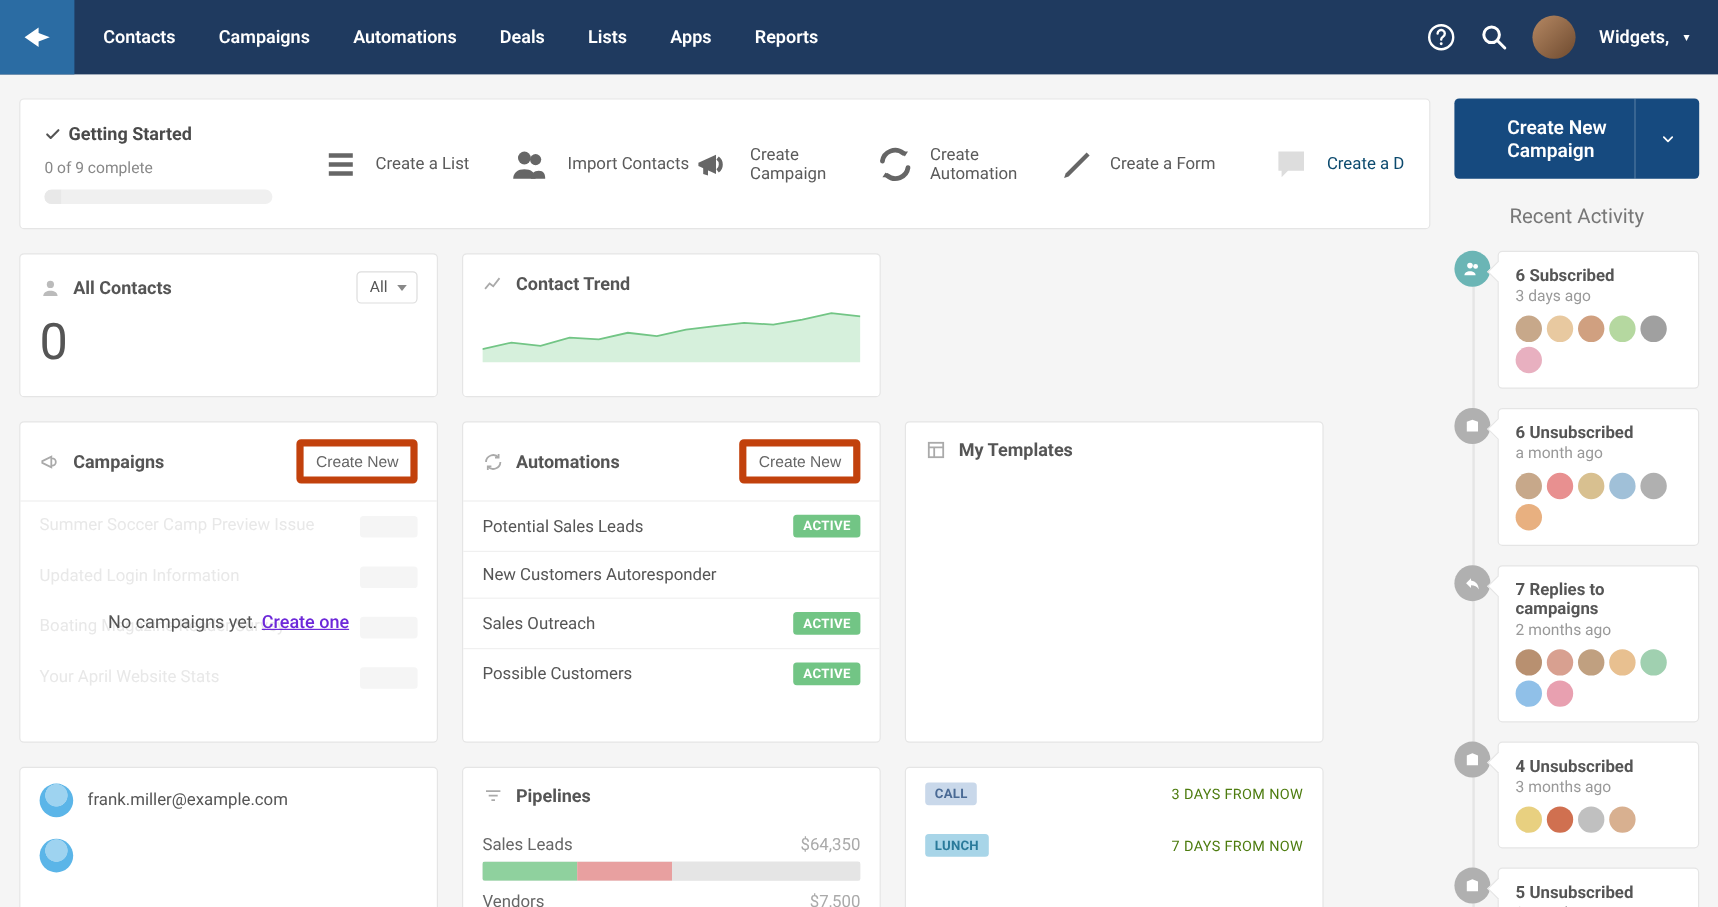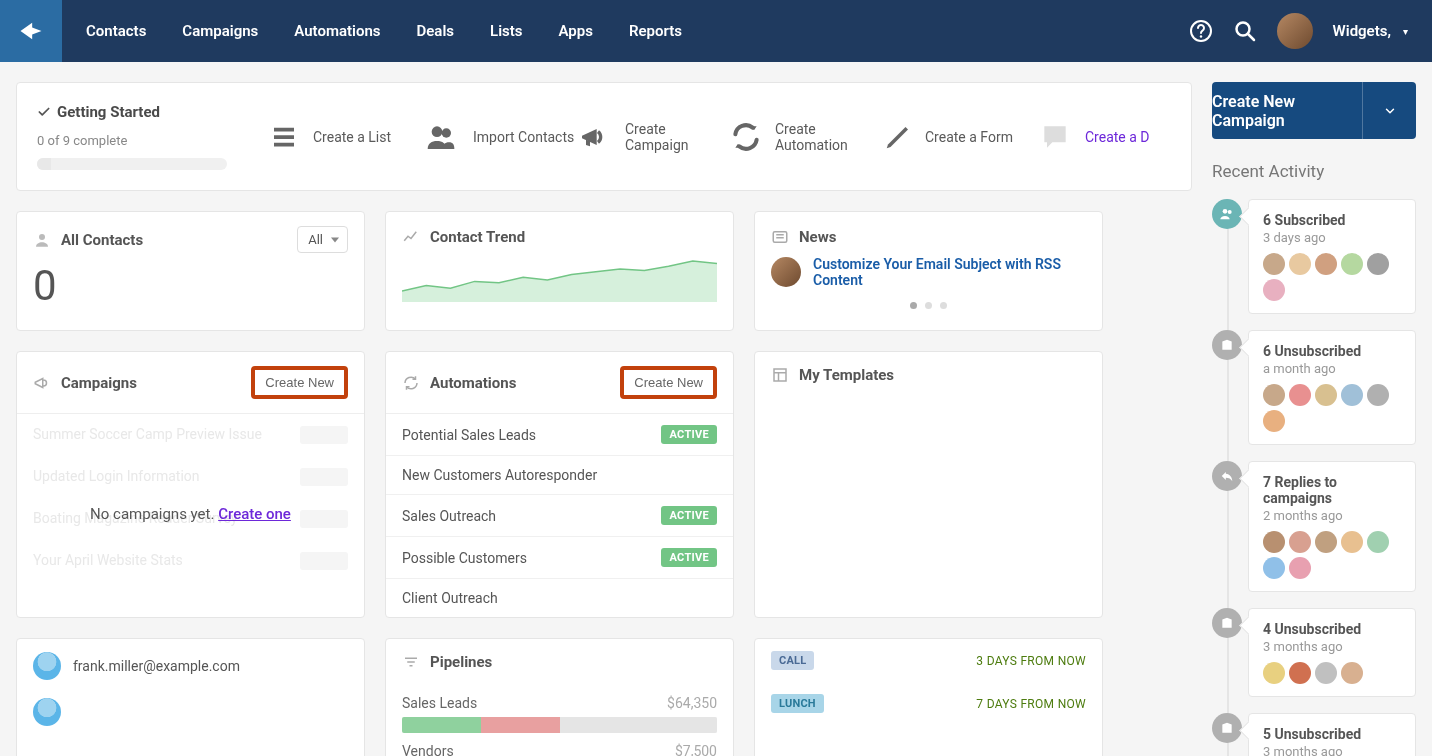--- a/index.html
+++ b/index.html
@@ -28,21 +28,21 @@
 
 
 .gs { display: flex; padding: 20px 0 20px 20px; align-items: center; position: relative; overflow: hidden; }
 .gs-left { width: 230px; flex-shrink: 0; }
 .gs-title { font-weight: 700; font-size: 15px; color: #4a4a4a; display: flex; align-items: center; gap: 6px; }
 .gs-sub { color: #888; font-size: 13px; margin-top: 12px; }
 .gs-bar { width: 190px; height: 12px; border-radius: 6px; background: #f0f0f0; margin-top: 10px; position: relative; overflow: hidden; }
 .gs-bar-fill { position: absolute; left: 0; top: 0; height: 100%; width: 14px; background: #e8e8e8; }
 .gs-items { display: flex; gap: 0; flex: 1; }
 .gs-item { flex: 0 0 154px; display: flex; flex-direction: row; align-items: center; gap: 12px; color: #5a5a5a; font-size: 14px; cursor: pointer; }
-.gs-item:last-child { color: #6d28d9; }
+.gs-item:last-child { color: #0c4a6e; justify-content: center; }
 .gs-icon { height: 34px; display: flex; align-items: center; justify-content: center; color: #666; }
 .gs-item:last-child .gs-icon { color: #ddd; }
 
 
 .ac-head { display: flex; justify-content: space-between; align-items: center; padding: 14px 16px 0; }
 .card-title { font-size: 15px; font-weight: 700; color: #555; display: flex; align-items: center; gap: 10px; }
 .card-title .ico { color: #aaa; width: 18px; height: 18px; }
 .select-small { border: 1px solid #ddd; border-radius: 4px; padding: 5px 24px 5px 10px; font-size: 13px; color: #555; position: relative; cursor: pointer; background: #fff; }
 .select-small::after { content: ""; position: absolute; right: 8px; top: 50%; width: 0; height: 0; border-left: 4px solid transparent; border-right: 4px solid transparent; border-top: 5px solid #888; transform: translateY(-50%); }
 .big-num { font-size: 42px; font-weight: 400; color: #555; padding: 8px 16px 20px; }
@@ -55,21 +55,21 @@
 .news-body { padding: 16px; }
 .news-row { display: flex; align-items: center; gap: 12px; margin-top: 10px; }
 .news-av { width: 30px; height: 30px; border-radius: 50%; background: linear-gradient(135deg,#b58863,#6e4a2f); flex-shrink: 0; }
 .news-link { color: #1a5da8; font-weight: 600; font-size: 14px; cursor: pointer; }
 .dots { display: flex; gap: 8px; justify-content: center; margin-top: 14px; }
 .dot { width: 7px; height: 7px; border-radius: 50%; background: #ddd; }
 .dot.on { background: #aaa; }
 
 
 .list-head { display: flex; justify-content: space-between; align-items: center; padding: 14px 16px; border-bottom: 1px solid #eee; }
-.btn-outline { border: 4px solid #c2410c; background: #fff; border-radius: 4px; padding: 5px 10px; font-size: 13px; color: #666; cursor: pointer; }
+.btn-outline { border: 6px solid #c2410c; background: #fff; border-radius: 4px; padding: 5px 10px; font-size: 13px; color: #666; cursor: pointer; }
 .list-body { position: relative; min-height: 200px; }
 .ghost-row { padding: 12px 16px; color: #e8e8e8; font-size: 14px; display: flex; justify-content: space-between; }
 .ghost-badge { width: 48px; height: 18px; background: #f5f5f5; border-radius: 3px; }
 .empty-overlay { position: absolute; inset: 0; display: flex; align-items: center; justify-content: center; font-size: 15px; color: #555; }
 .empty-overlay a { color: #6d28d9; text-decoration: underline; cursor: pointer; font-weight: 500; }
 .auto-row { padding: 11px 16px; border-bottom: 1px solid #f0f0f0; display: flex; justify-content: space-between; align-items: center; font-size: 14px; color: #555; }
 .auto-row:last-child { border-bottom: none; }
 .badge-active { background: #72c585; color: #fff; font-size: 11px; font-weight: 700; padding: 3px 8px; border-radius: 3px; letter-spacing: 0.3px; }
 
 
@@ -87,24 +87,24 @@
 .seg-gy { background: #e5e5e5; }
 
 
 .dt-row { display: flex; justify-content: space-between; align-items: center; padding: 12px 16px; font-size: 12px; }
 .dt-tag { font-size: 11px; font-weight: 700; padding: 3px 8px; border-radius: 3px; letter-spacing: 0.2px; }
 .tag-call { background: #c9d8ea; color: #4a6a95; }
 .tag-lunch { background: #a8d5e8; color: #2a7a9a; }
 .dt-time { color: #4d7c0f; font-size: 12px; letter-spacing: 0.3px; }
 
 
-.btn-primary { background: #164a7f; color: #fff; border-radius: 4px; height: 57px; display: flex; align-items: stretch; overflow: hidden; cursor: pointer; }
+.btn-primary { background: #164a7f; color: #fff; border-radius: 4px; height: 67px; display: flex; align-items: stretch; overflow: hidden; cursor: pointer; padding-left: 44px; }
 .btn-primary-main { flex: 1; display: flex; align-items: center; justify-content: center; font-size: 16px; font-weight: 600; }
 .btn-primary-caret { width: 54px; border-left: 1px solid rgba(255,255,255,0.25); display: flex; align-items: center; justify-content: center; }
-.ra-title { text-align: left; color: #777; font-size: 17px; margin: 22px 0 18px; }
+.ra-title { text-align: center; color: #777; font-size: 17px; margin: 22px 0 18px; }
 .timeline { position: relative; padding-left: 36px; }
 .timeline::before { content: ""; position: absolute; left: 15px; top: 0; bottom: 0; width: 2px; background: #e5e5e5; }
 .tl-item { position: relative; margin-bottom: 16px; }
 .tl-icon { position: absolute; left: -36px; top: 0; width: 30px; height: 30px; border-radius: 50%; background: #b0b0b0; display: flex; align-items: center; justify-content: center; color: #fff; }
 .tl-icon.teal { background: #6bb5b5; }
 .tl-card { background: #fff; border: 1px solid #e5e5e5; border-radius: 4px; padding: 12px 14px; position: relative; }
 .tl-card::before { content: ""; position: absolute; left: -7px; top: 10px; width: 12px; height: 12px; background: #fff; border-left: 1px solid #e5e5e5; border-bottom: 1px solid #e5e5e5; transform: rotate(45deg); }
 .tl-title { font-size: 14px; font-weight: 700; color: #555; }
 .tl-time { font-size: 13px; color: #999; margin-top: 2px; }
 .tl-avs { display: flex; gap: 4px; margin-top: 8px; flex-wrap: wrap; }
@@ -243,39 +243,20 @@
               <path d="M3 17l5-6 4 3 7-9" fill="none" stroke="#aaa" stroke-width="2"></path>
             </svg>
           <span>Contact Trend</span>
         </div>
         <svg class="trend-chart" viewBox="0 0 320 48" preserveAspectRatio="none" id="trend-svg">
             <path d="M0.0,37.0 L24.6,31.5 L49.2,34.3 L73.8,27.4 L98.5,28.8 L123.1,23.3 L147.7,26.1 L172.3,20.6 L196.9,17.8 L221.5,15.1 L246.2,16.5 L270.8,12.3 L295.4,6.9 L320.0,9.6 L320,48 L0,48 Z" fill="#d6f0dc"></path>
             <path d="M0.0,37.0 L24.6,31.5 L49.2,34.3 L73.8,27.4 L98.5,28.8 L123.1,23.3 L147.7,26.1 L172.3,20.6 L196.9,17.8 L221.5,15.1 L246.2,16.5 L270.8,12.3 L295.4,6.9 L320.0,9.6" fill="none" stroke="#72c585" stroke-width="1.5"></path>
           </svg>
       </div>
 
-      <div class="card news-body">
-        <div class="card-title">
-          <svg class="ico" viewBox="0 0 24 24">
-              <rect x="3" y="5" width="18" height="14" rx="2" fill="none" stroke="#aaa" stroke-width="2"></rect>
-              <line x1="7" y1="9" x2="17" y2="9" stroke="#aaa" stroke-width="2"></line>
-              <line x1="7" y1="13" x2="17" y2="13" stroke="#aaa" stroke-width="2"></line>
-            </svg>
-          <span>News</span>
-        </div>
-        <div class="news-row">
-          <div class="news-av"></div>
-          <span class="news-link">Customize Your Email Subject with RSS Content</span>
-        </div>
-        <div class="dots">
-            <div class="dot on"></div>
-            <div class="dot"></div>
-            <div class="dot"></div>
-          </div>
-      </div>
     </div>
 
     <div class="row3">
       <div class="card">
         <div class="list-head">
           <div class="card-title">
             <svg class="ico" viewBox="0 0 24 24">
                 <path d="M3 11v2l10 5V6L3 11z M14 8a4 4 0 0 1 0 8" fill="none" stroke="#aaa" stroke-width="2"></path>
               </svg>
             <span>Campaigns</span>
@@ -324,23 +305,20 @@
             <div class="auto-row">
               <span>New Customers Autoresponder</span>
             </div>
             <div class="auto-row">
               <span>Sales Outreach</span>
               <span class="badge-active">ACTIVE</span>
             </div>
             <div class="auto-row">
               <span>Possible Customers</span>
               <span class="badge-active">ACTIVE</span>
-            </div>
-            <div class="auto-row">
-              <span>Client Outreach</span>
             </div>
           </div>
       </div>
 
       <div class="card">
         <div class="list-head" style="border-bottom:none;">
           <div class="card-title">
             <svg class="ico" viewBox="0 0 24 24">
                 <rect x="4" y="4" width="16" height="16" fill="none" stroke="#aaa" stroke-width="2"></rect>
                 <line x1="4" y1="9" x2="20" y2="9" stroke="#aaa" stroke-width="2"></line>

